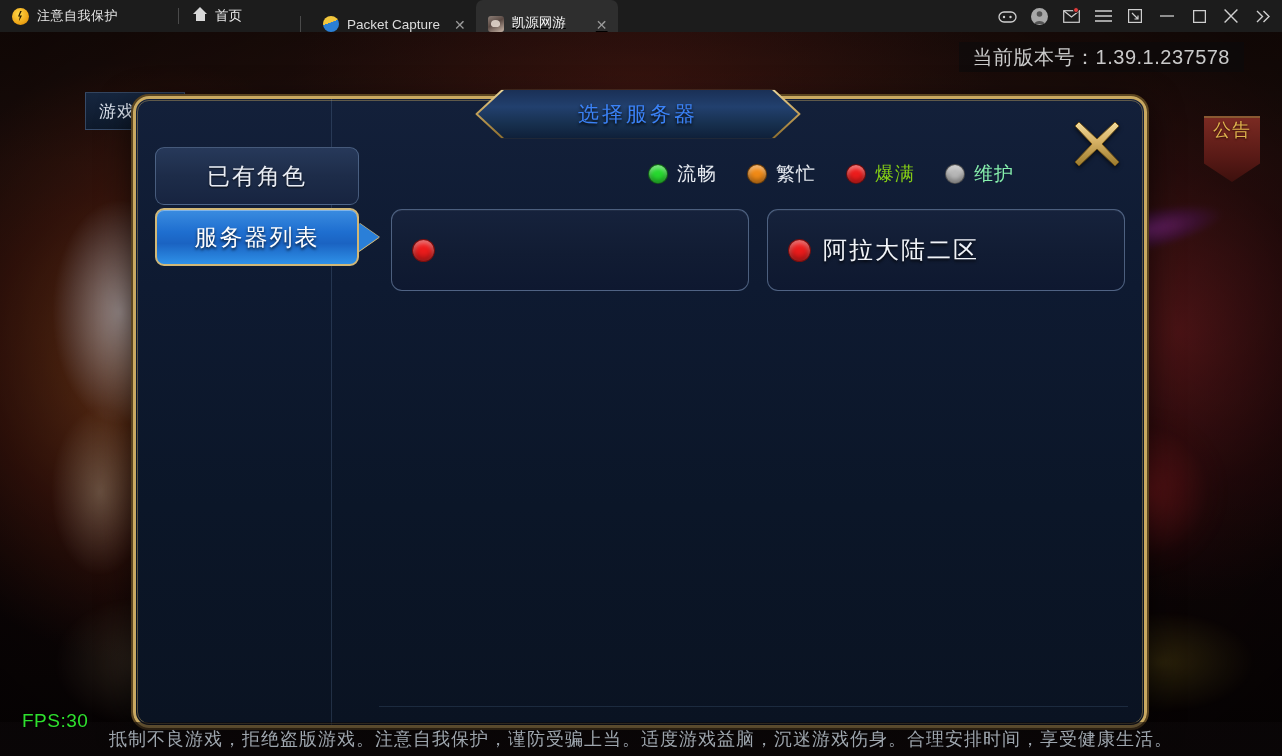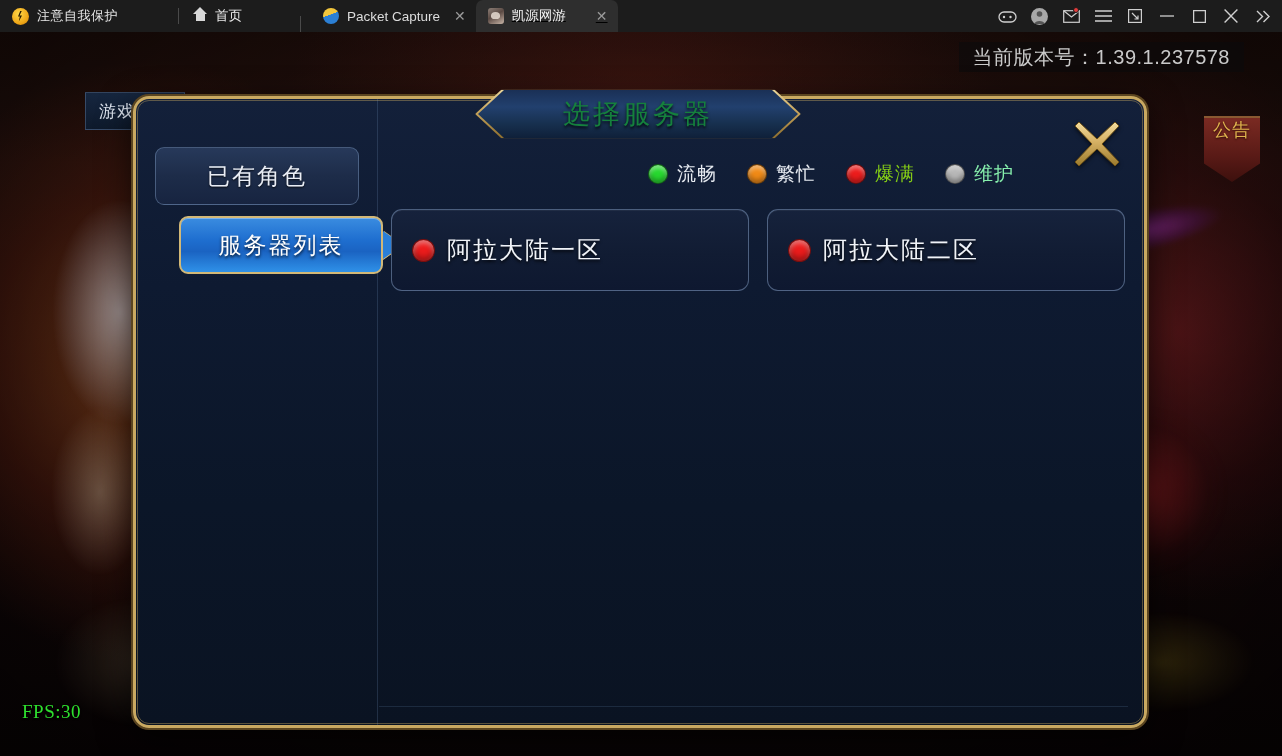--- a/index.html
+++ b/index.html
@@ -39,21 +39,21 @@
     border-left:7.5px solid transparent; border-right:7.5px solid transparent;
     border-bottom:7px solid #d8d8d8;
   }
   .tb-home .hicon::after{
     content:""; position:absolute; left:3px; top:6px; width:9px; height:8px; background:#d8d8d8;
   }
   .tb-home .htxt{ color:#e8e8e8; font-size:13.5px; }
 
   .tb-tabs{ display:flex; align-items:flex-end; height:32px; margin-left:44px; }
   .tab{
-    display:flex; align-items:center; height:32px; padding:0 10px 0 12px;
+    display:flex; align-items:flex-end; height:32px; padding:0 10px 0 12px;
     gap:8px; cursor:pointer; position:relative;
   }
   .tab.active{ background:#2e2e2e; border-radius:7px 7px 0 0;text-decoration:underline; }
   .tab .favicon{ width:16px; height:16px; border-radius:3px; flex:none; position:relative; overflow:hidden;}
   .tab .favicon.pc{
     border-radius:50%;
     background:linear-gradient(160deg,#f2c63c 0%,#f2c63c 42%,#2b7fd4 43%,#2b7fd4 100%);
   }
   .tab .favicon.game{
     background:linear-gradient(150deg,#8d7f77 0%,#5b4a44 45%,#c9b6a8 100%);
@@ -178,56 +178,55 @@
     clip-path:polygon(26px 0, calc(100% - 26px) 0, 100% 50%, calc(100% - 26px) 100%, 26px 100%, 0 50%);
   }
   .title-plate-edge{
     position:absolute; inset:0;
     background:linear-gradient(180deg,#e8d59a 0%,#c7a45c 45%,#8d6e2e 100%);
     clip-path:polygon(26px 0, calc(100% - 26px) 0, 100% 50%, calc(100% - 26px) 100%, 26px 100%, 0 50%);
     z-index:-1; transform:scale(1.018);
   }
   #dlg-title .ttext{
     position:absolute; inset:0; display:flex; align-items:center; justify-content:center;
-    color:#15803d; font-size:27px; letter-spacing:3px;
+    color:#3b82f6; font-size:21px; letter-spacing:3px;
     text-shadow:0 2px 3px rgba(0,0,0,.85);
   }
 
   
   #dlg-close{
     position:absolute; right:22px; top:20px; width:56px; height:56px; cursor:pointer; z-index:32;
   }
   #dlg-close svg{ display:block; filter:drop-shadow(0 2px 2px rgba(0,0,0,.6)); }
 
   
   #dlg-sidebar{
-    position:absolute; left:3px; top:3px; width:242px; bottom:3px;
+    position:absolute; left:3px; top:3px; width:196px; bottom:3px;
     border-right:1px solid rgba(120,150,190,.22);
   }
   .side-tab{
     position:absolute; left:19px; width:204px; height:58px;
     display:flex; align-items:center; justify-content:center;
     border-radius:9px; cursor:pointer;
     font-size:23px; letter-spacing:2px;
   }
   .side-tab.idle{
     top:48px;
     background:linear-gradient(180deg,#27395a 0%,#1d2c49 50%,#172440 100%);
     border:1px solid rgba(140,170,210,.4);
     color:#e9edf5;
     text-shadow:0 1px 2px rgba(0,0,0,.8);
   }
   .side-tab.sel{
-    top:117px;
+    top:109px;
     background:linear-gradient(180deg,#3a8ce0 0%,#1f6fd0 40%,#1a63c2 62%,#2f91e8 100%);
     border:2px solid #d2b877;
     color:#ffffff;
     text-shadow:0 2px 3px rgba(0,0,0,.75);
     box-shadow:inset 0 1px 0 rgba(255,255,255,.35);
-    margin-left:24px;
   }
   .side-tab.sel .arrow{
     position:absolute; right:-22px; top:50%; transform:translateY(-50%);
     width:0; height:0;
     border-top:14px solid transparent; border-bottom:14px solid transparent;
     border-left:20px solid #2a7fd8;
     filter:drop-shadow(1px 0 0 #d2b877) drop-shadow(-1px 1px 0 #d2b877);
   }
 
   
@@ -268,22 +267,22 @@
     text-shadow:0 2px 3px rgba(0,0,0,.8);
   }
 
   .content-divider{
     position:absolute; left:0; right:16px; bottom:18px; height:1px;
     background:rgba(120,160,200,.17);
   }
 
   
   #fps{
-    position:absolute; left:22px; bottom:33px; color:#2ee02e; font-size:19px;
-    letter-spacing:.5px; z-index:30; text-shadow:0 1px 2px rgba(0,0,0,.8);font-family:Liberation Serif, serif;
+    position:absolute; left:22px; bottom:24px; color:#2ee02e; font-size:19px;
+    letter-spacing:.5px; z-index:30; text-shadow:0 1px 2px rgba(0,0,0,.8);
   }
   #notice-bar{
     position:absolute; left:0; bottom:0; width:1282px; height:34px;
     display:flex; align-items:center; justify-content:center;
     background:linear-gradient(180deg, rgba(12,8,9,.55) 0%, rgba(10,6,7,.85) 100%);
     z-index:28;
   }
   #notice-bar span{
     color:#9ea6ae; font-size:18px; letter-spacing:1px; white-space:nowrap;
   }
@@ -445,27 +444,29 @@
         </div>
         <div class="legend-item">
           <span class="legend-dot" style="background:#b7b7b7"></span>
           <span class="legend-label" style="color:#86efac">维护</span>
         </div>
       </div>
 
       <div id="server-grid">
         <div class="server-card">
           <span class="server-dot" style="background:#ec1c1c"></span>
-          <span class="server-name">阿拉大陆一区</span>
         </div>
         <div class="server-card">
           <span class="server-dot" style="background:#ec1c1c"></span>
           <span class="server-name">阿拉大陆二区</span>
         </div>
       </div>
 
       <div class="content-divider"></div>
     </div>
   </div>
 
   <div id="fps">FPS:30</div>
 
+  <div id="notice-bar">
+    <span>抵制不良游戏，拒绝盗版游戏。注意自我保护，谨防受骗上当。适度游戏益脑，沉迷游戏伤身。合理安排时间，享受健康生活。</span>
+  </div>
 </div>
 
 </body></html>

